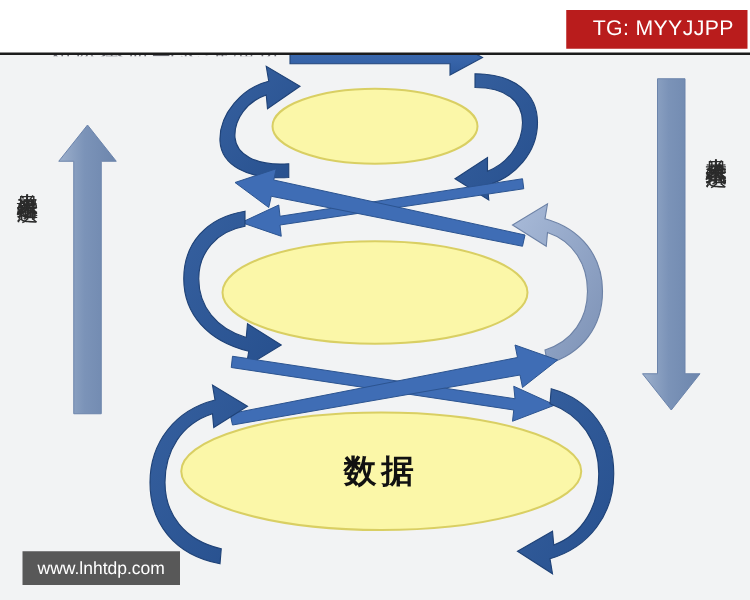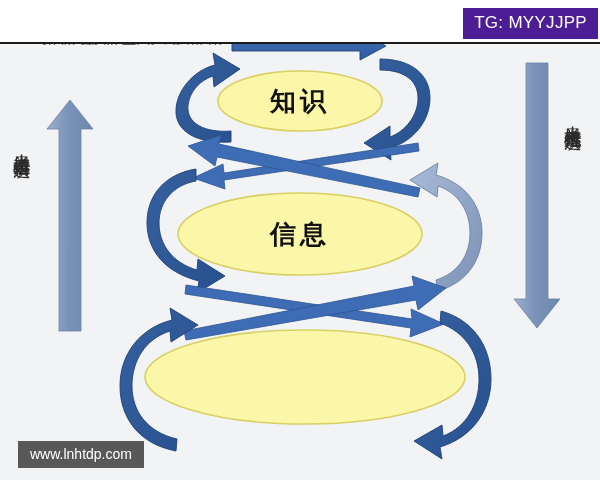--- a/index.html
+++ b/index.html
@@ -20,25 +20,25 @@
     position: absolute;
     left: 0; top: 0;
     width: 600px; height: 43px;
     background: #ffffff;
     z-index: 40;
   }
   #tg-badge {
     position: absolute;
     right: 2px;
     top: 8px;
-    background: #4c1d95;
+    background: #b91c1c;
     color: #ffffff;
     font-size: 17px;
     letter-spacing: 0.3px;
-    padding: 5px 11px 6px 11px;
+    padding: 5px 11px 6px 21px;
     z-index: 41;
     white-space: nowrap;
   }
   #band-rule {
     position: absolute;
     left: 0; top: 42px;
     width: 600px; height: 2px;
     background: #1c1c1c;
     z-index: 42;
   }
@@ -197,22 +197,21 @@
         <path d="M 441,268 C 473,277 491,303 491,336 C 491,369 471,395 440,404
                  L 442,416 L 414,398 L 442,382 L 443,393
                  C 467,384 479,361 479,336 C 479,310 465,289 440,280 Z" fill="url(#gradCurve)" stroke="#1f4277" stroke-width="0.9"></path>
       </g>
 
       <ellipse cx="300" cy="58" rx="82" ry="30" fill="#fbf7a8" stroke="#d9cf63" stroke-width="1.6"></ellipse>
       <ellipse cx="300" cy="191" rx="122" ry="41" fill="#fbf7a8" stroke="#d9cf63" stroke-width="1.6"></ellipse>
       <ellipse cx="305" cy="334" rx="160" ry="47" fill="#fbf7a8" stroke="#d9cf63" stroke-width="1.6"></ellipse>
     </svg>
 
-    <div class="node-label" style="left:300px; top:58px;">知识</div>
-    <div class="node-label" style="left:300px; top:191px;">信息</div>
+    <div class="node-label" style="left:305px; top:334px;">数据</div>
 
     <div class="v-label" id="label-left">人类思维逻辑演进</div>
     <div class="v-label" id="label-right">人类思维范式演进</div>
 
     <div id="watermark">www.lnhtdp.com</div>
   </div>
 
   <div id="top-band"></div>
   <div id="tg-badge">TG: MYYJJPP</div>
   <div id="band-rule"></div>

